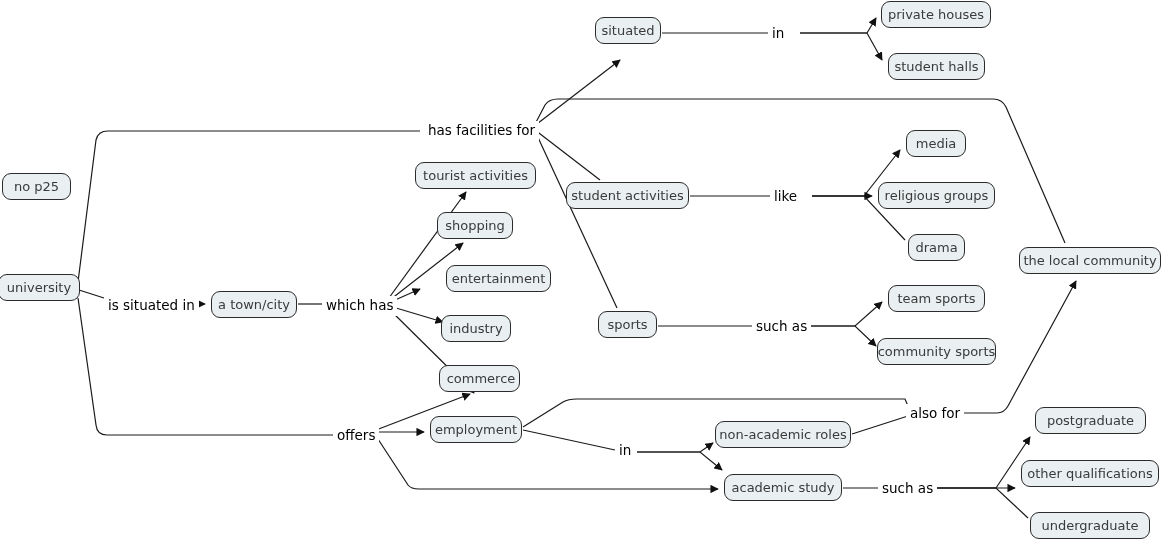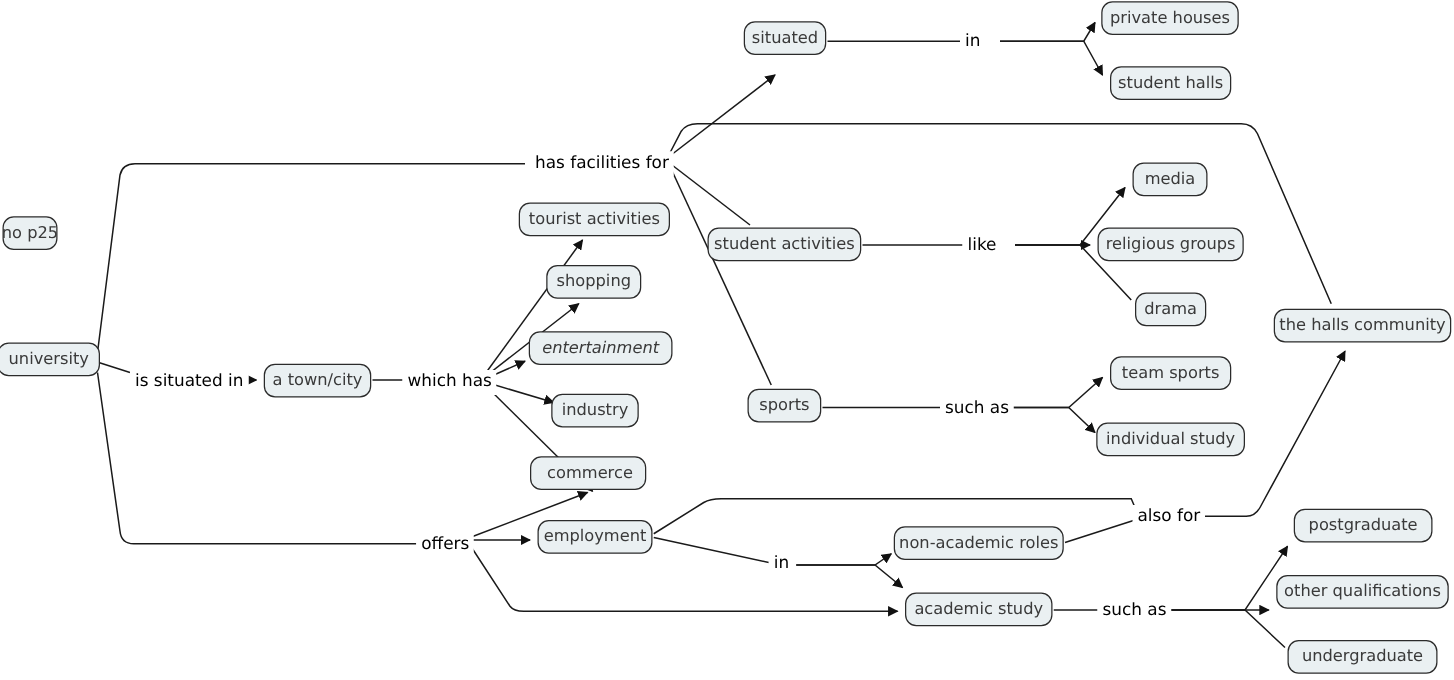--- a/index.html
+++ b/index.html
@@ -117,40 +117,40 @@
 
       <path d="M 957,413 L 997,413 Q 1004,413 1008,406 L 1076,281" marker-end="url(#ah)"></path>
 
       <path d="M 843,488 L 878,488"></path>
       <path d="M 934,488 L 996,488 L 1030,437" marker-end="url(#ah)"></path>
       <path d="M 934,488 L 1015,488" marker-end="url(#ah)"></path>
       <path d="M 934,488 L 996,488 L 1028,518"></path>
     </g>
   </svg>
 
-  <div class="node" style="left:2px;top:173px;width:44px;">no p25</div>
+  <div class="node" style="left:2px;top:173px;width:69px;">no p25</div>
   <div class="node" style="left:-2px;top:274px;width:82px;">university</div>
   <div class="node" style="left:211px;top:291px;width:86px;text-align:center;">a town/city</div>
   <div class="node" style="left:415px;top:162px;width:121px;">tourist activities</div>
   <div class="node" style="left:437px;top:212px;width:76px;">shopping</div>
-  <div class="node" style="left:423px;top:265px;width:115px;font-style:italic;">entertainment</div>
+  <div class="node" style="left:446px;top:265px;width:105px;">entertainment</div>
   <div class="node" style="left:441px;top:315px;width:70px;">industry</div>
-  <div class="node" style="left:424px;top:365px;width:93px;padding-left:12px;">commerce</div>
+  <div class="node" style="left:439px;top:365px;width:81px;padding-left:12px;">commerce</div>
   <div class="node" style="left:430px;top:416px;width:92px;">employment</div>
   <div class="node" style="left:595px;top:17px;width:66px;">situated</div>
   <div class="node" style="left:881px;top:1px;width:110px;">private houses</div>
   <div class="node" style="left:888px;top:53px;width:97px;">student halls</div>
   <div class="node" style="left:566px;top:182px;width:123px;">student activities</div>
   <div class="node" style="left:906px;top:130px;width:60px;">media</div>
   <div class="node" style="left:878px;top:182px;width:117px;">religious groups</div>
   <div class="node" style="left:908px;top:234px;width:57px;">drama</div>
   <div class="node" style="left:598px;top:311px;width:59px;">sports</div>
   <div class="node" style="left:888px;top:285px;width:97px;">team sports</div>
-  <div class="node" style="left:877px;top:338px;width:119px;">individual study</div>
-  <div class="node" style="left:1019px;top:247px;width:142px;">the halls community</div>
+  <div class="node" style="left:877px;top:338px;width:119px;">community sports</div>
+  <div class="node" style="left:1019px;top:247px;width:142px;">the local community</div>
   <div class="node" style="left:715px;top:421px;width:136px;">non-academic roles</div>
   <div class="node" style="left:724px;top:474px;width:118px;">academic study</div>
   <div class="node" style="left:1035px;top:407px;width:111px;">postgraduate</div>
   <div class="node" style="left:1021px;top:460px;width:138px;">other qualifications</div>
   <div class="node" style="left:1030px;top:512px;width:120px;">undergraduate</div>
 
   <div class="link-label" style="left:424px;top:121px;">has facilities for</div>
   <div class="link-label" style="left:104px;top:296px;">is situated in</div>
   <div class="link-label" style="left:322px;top:296px;">which has</div>
   <div class="link-label" style="left:333px;top:426px;">offers</div>

